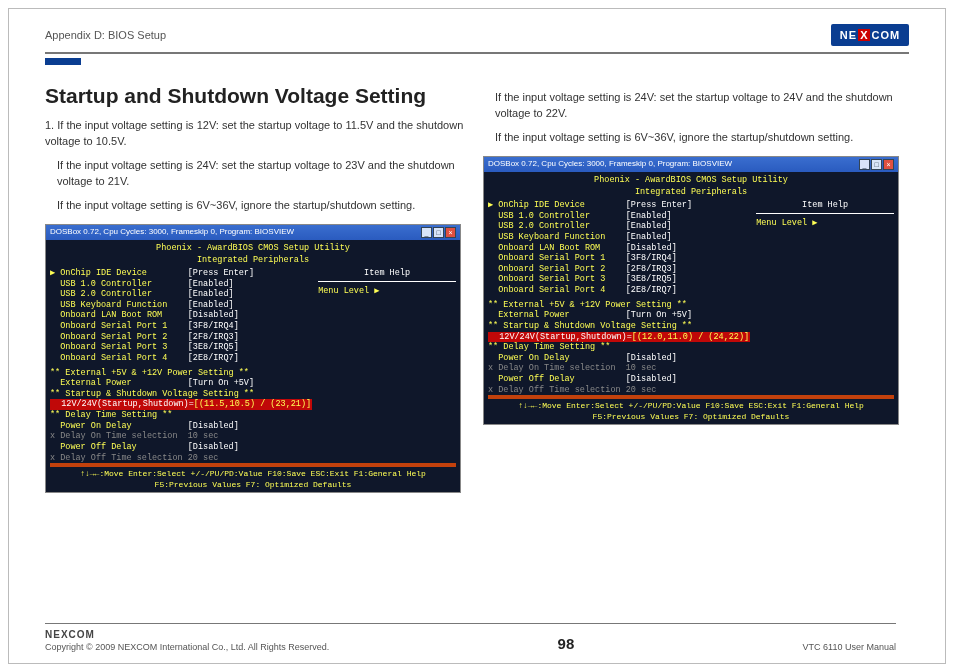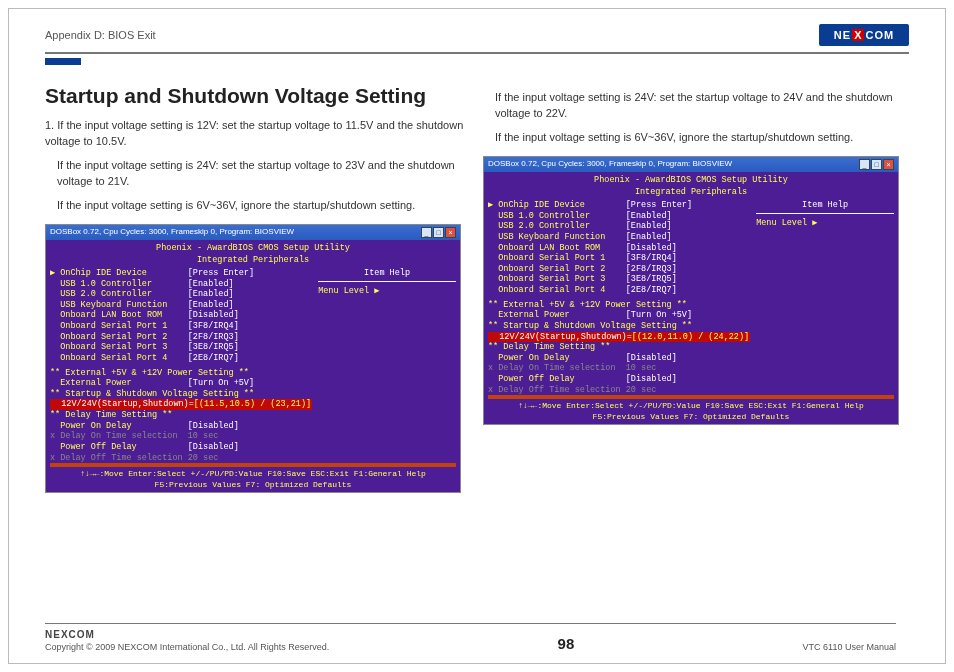--- a/index.html
+++ b/index.html
@@ -22,21 +22,21 @@
   .header {
     position: absolute;
     top: 24px;
     left: 45px;
     right: 45px;
     display: flex;
     justify-content: space-between;
     align-items: center;
   }
   .appendix { font-size: 11px; color: #555; }
-  .logo-top { width: 90px; height: 22px; background:#0a3d91; color:#fff; font-weight:bold; font-size:11px; display:flex; align-items:center; justify-content:center; letter-spacing:1px; border-radius:2px;}
+  .logo-top { width: 78px; height: 22px; background:#0a3d91; color:#fff; font-weight:bold; font-size:11px; display:flex; align-items:center; justify-content:center; letter-spacing:1px; border-radius:2px;}
   .logo-top .x { background:#c00; padding:0 2px; margin:0 1px; }
   .hr { position:absolute; top:52px; left:45px; right:45px; height:2px; background:#777;}
   .hr .stub { position:absolute; left:0; top:6px; width:36px; height:7px; background:#0a3d91; }
   .content {
     position:absolute;
     top:84px; left:45px; right:45px;
     display:flex;
     gap:12px;
   }
   .col { flex:1; }
@@ -56,21 +56,21 @@
     color:#fff;
     padding:2px 4px;
     display:flex;
     justify-content:space-between;
     align-items:center;
     font-size:8px;
     font-family: Arial;
   }
   .bios-titlebar .wbtns span { display:inline-block; width:11px; height:11px; background:#d8e4f8; border:1px solid #345; margin-left:1px; text-align:center; line-height:9px; color:#234; font-size:7px;}
   .bios-titlebar .wbtns .close { background:#e05040; color:#fff;}
-  .bios-body { background:#4c1d95; color:#fff; padding:3px 4px 2px 4px; }
+  .bios-body { background:#0f172a; color:#fff; padding:3px 4px 2px 4px; }
   .bios-head { color:#ff5; text-align:center; margin-bottom:2px; }
   .bios-row { display:flex; }
   .bios-left { flex: 0 0 240px; }
   .bios-right { flex:1; color:#fff; padding-left:6px;}
   .y { color:#ff5; }
   .w { color:#fff; }
   .g { color:#888; }
   .hl-red { background:#c00808; color:#fff; display:inline-block; padding:0 1px;}
   .hl-in { color:#ff5;}
   .bios-foot { border-top:4px solid #c2410c; margin-top:0; padding-top:2px; color:#ff5; text-align:center; font-size:8px; line-height:1.3;}
@@ -85,21 +85,21 @@
   .footer .pg { font-weight:bold; font-size:15px; color:#222;}
   .itemline { white-space:pre; }
   .right-col { padding-top:6px;}
 </style>
 </head>
 <body>
 
 <div class="page-border"></div>
 
 <div class="header">
-  <span class="appendix">Appendix D: BIOS Exit</span>
+  <span class="appendix">Appendix D: BIOS Setup</span>
   <span class="logo-top">
     <span>NE</span>
       <span class="x">X</span>
       <span>COM</span>
   </span>
 </div>
 <div class="hr">
     <div class="stub"></div>
   </div>
 

